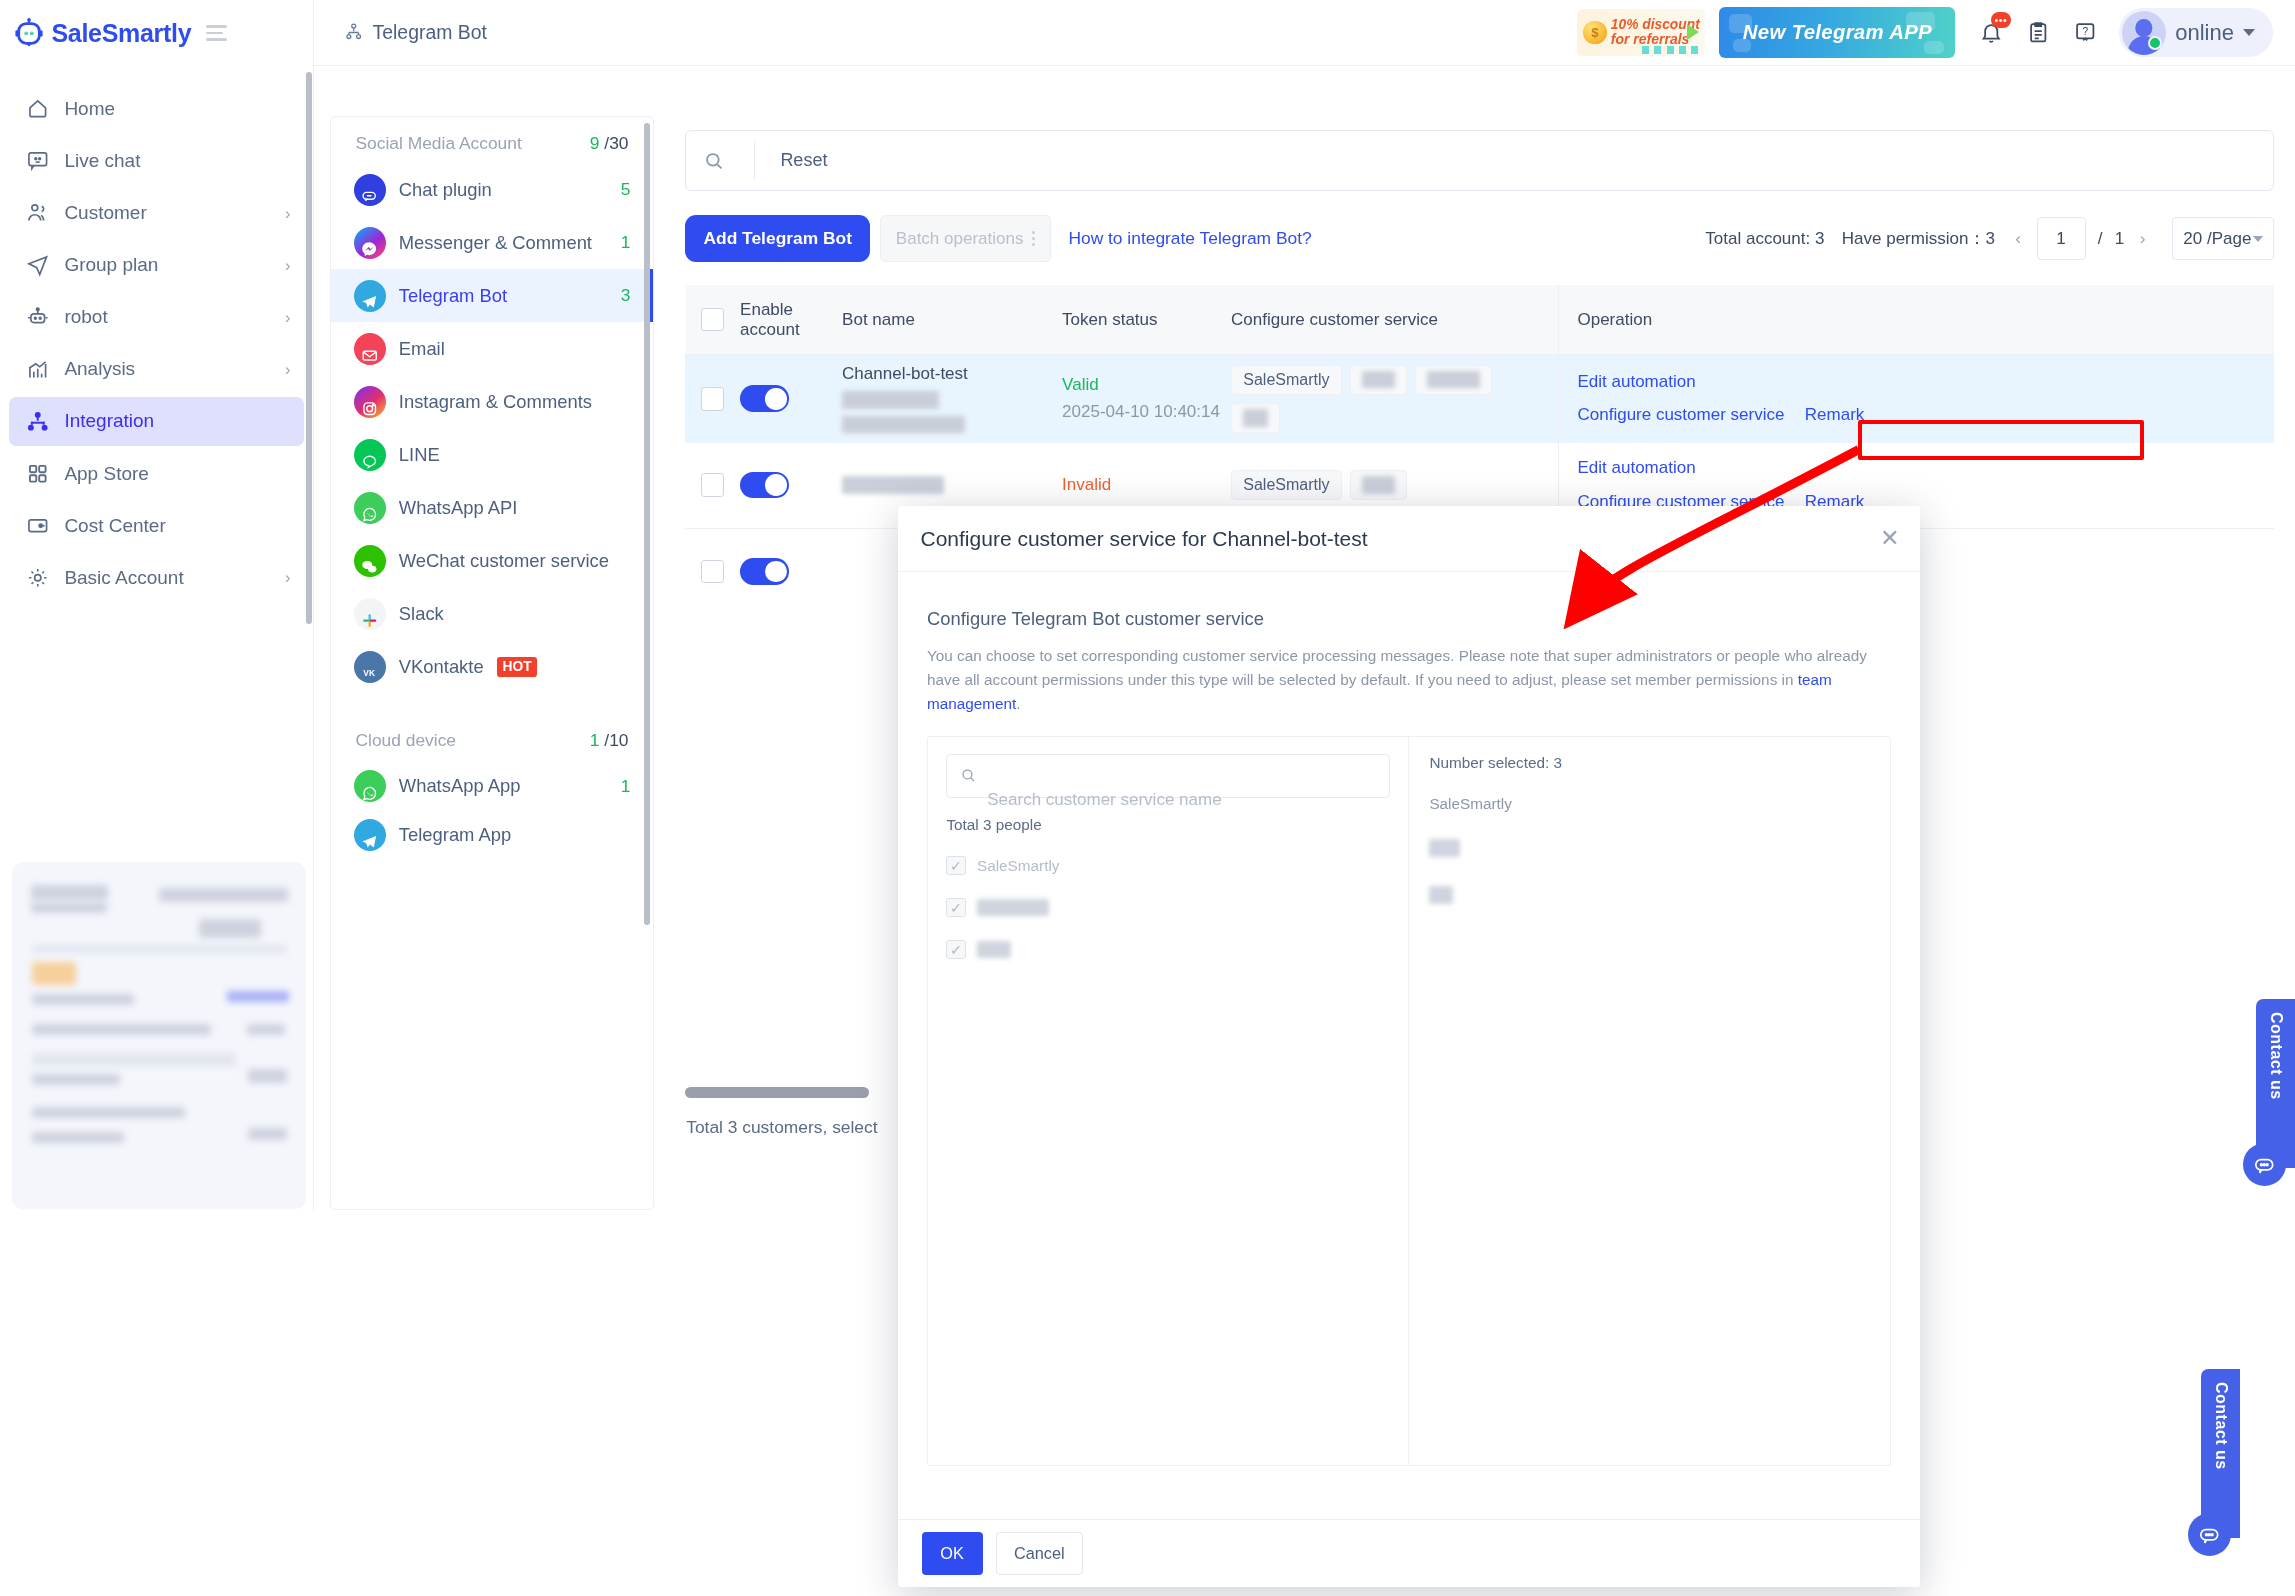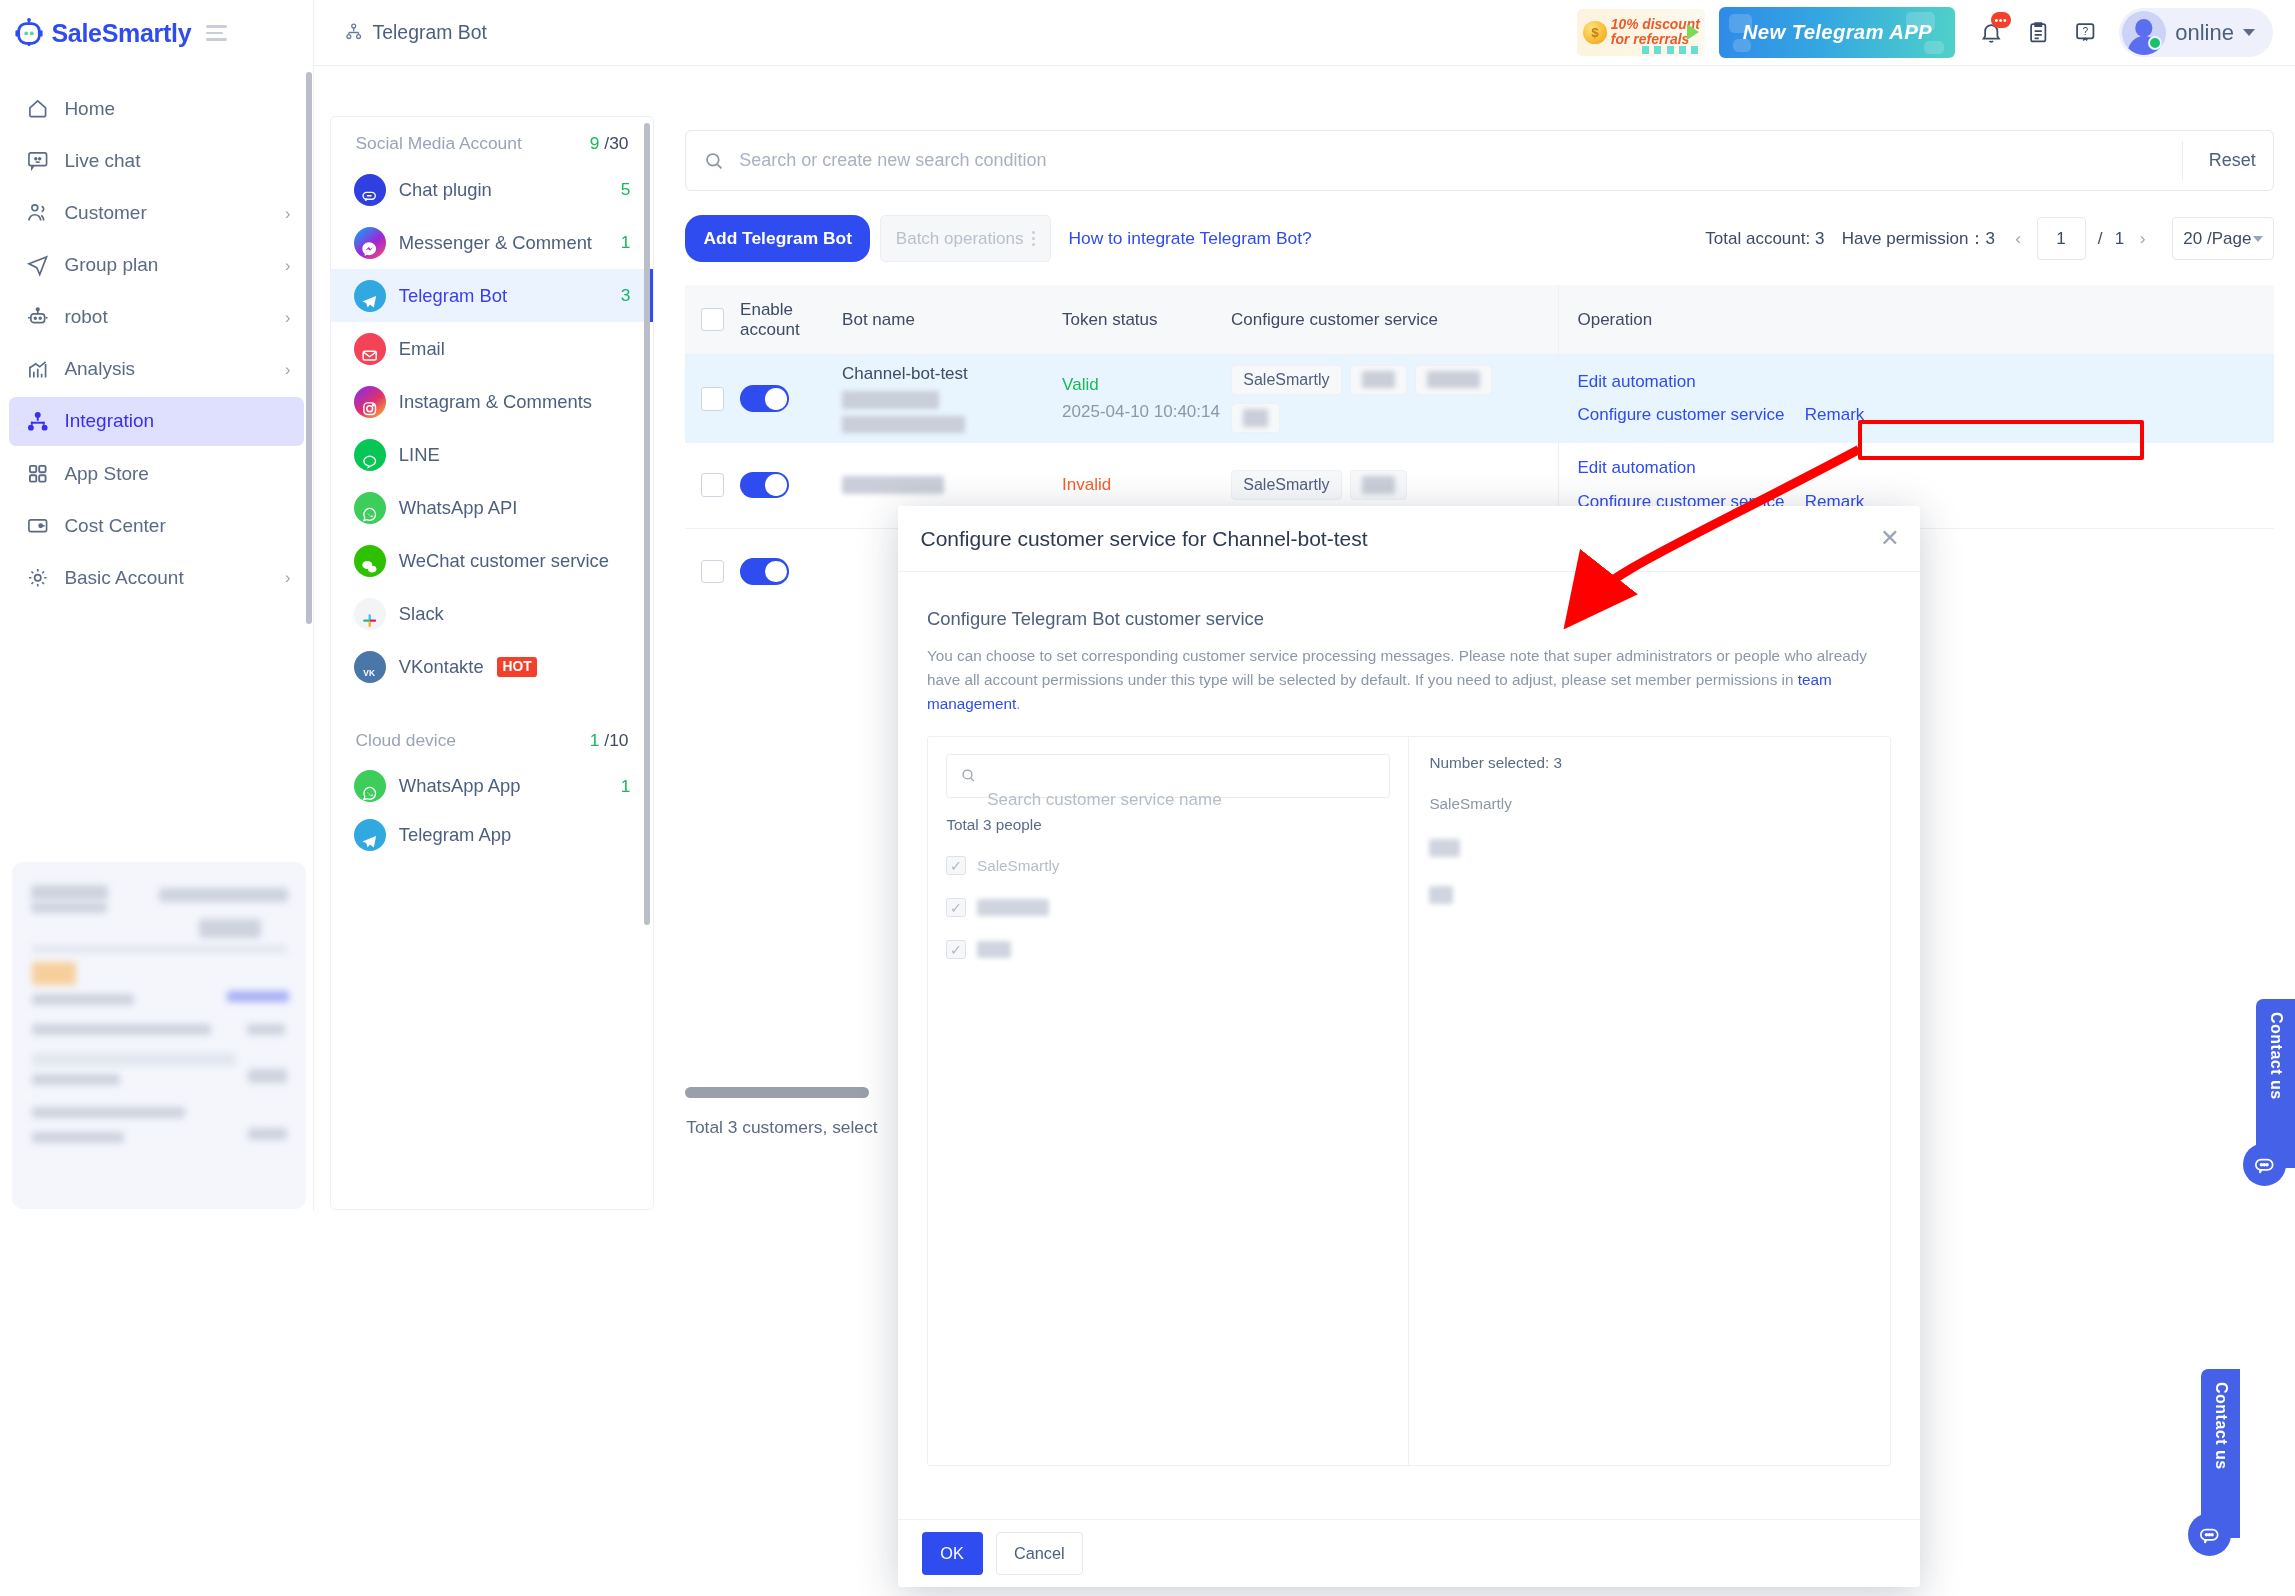--- a/index.html
+++ b/index.html
@@ -154,21 +154,21 @@
   .searchbar input {
     flex:1 1 auto; border:none; outline:none; font-size:18px; color:#3d4b63;
     font-family:"Liberation Sans", sans-serif; background:transparent;
   }
   .searchbar input::placeholder { color:#a9b1c1; }
   .reset-div { width:0.5px; height:39px; background:#e9ecf2; margin: 0 14.3px; }
   .reset-btn { font-size:18px; color:#4d5f7f; cursor:pointer;margin-left:12px; }
 
   .toolrow { position:absolute; left:6.1px; top: 98px; width:1589px; height: 49px; display:flex; align-items:center; }
   .btn-primary {
-    height: 47px; padding: 0 18.4px; border:none; border-radius: 17px; background:#2f4cf0; color:#fff;
+    height: 47px; padding: 0 18.4px; border:none; border-radius: 11px; background:#2f4cf0; color:#fff;
     font-size: 17.4px; font-weight:700; cursor:pointer; font-family:"Liberation Sans", sans-serif;
   }
   .btn-ghost {
     height: 47px; padding: 0 15.3px; margin-left:9.2px; border:0.5px solid #ebeef3; border-radius:5.1px;
     background:#f6f7f9; color:#b9c0cd; font-size:17px; cursor:default;
     display:flex;align-items:center;gap:8.2px; font-family:"Liberation Sans", sans-serif;
   }
   .dots-v { display:flex;flex-direction:column;gap:2.6px;}
   .dots-v i{width:3.1px;height:3.1px;border-radius:50%;background:#c7ccd8;display:block;}
   .howlink { margin-left: 17.4px; font-size:17.4px; color:#2f4cf0; cursor:pointer; }
@@ -700,21 +700,20 @@
 
   <div class="main">
 
     <div class="searchbar">
       <span class="sicon">
         <svg viewBox="0 0 24 24" width="21.5" height="21.5" fill="none" stroke="#8c97a8" stroke-width="2">
             <circle cx="11" cy="11" r="6.5"></circle>
             <path d="M16 16l4.5 4.5"></path>
           </svg>
       </span>
-      <input value="" placeholder="Search or create new search condition" style="">
       <span class="reset-div"></span>
       <span class="reset-btn">Reset</span>
     </div>
 
     <div class="toolrow">
       <button class="btn-primary">Add Telegram Bot</button>
       <span class="btn-ghost">
         <span>Batch operations</span>
         <span class="dots-v">
             <i></i>

